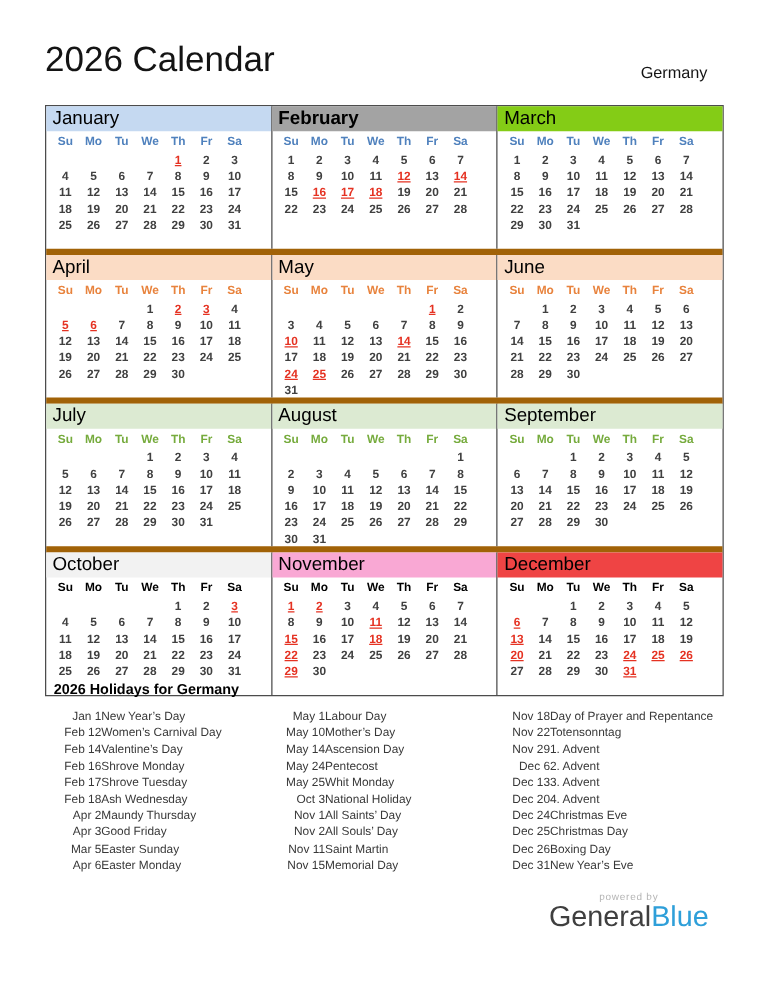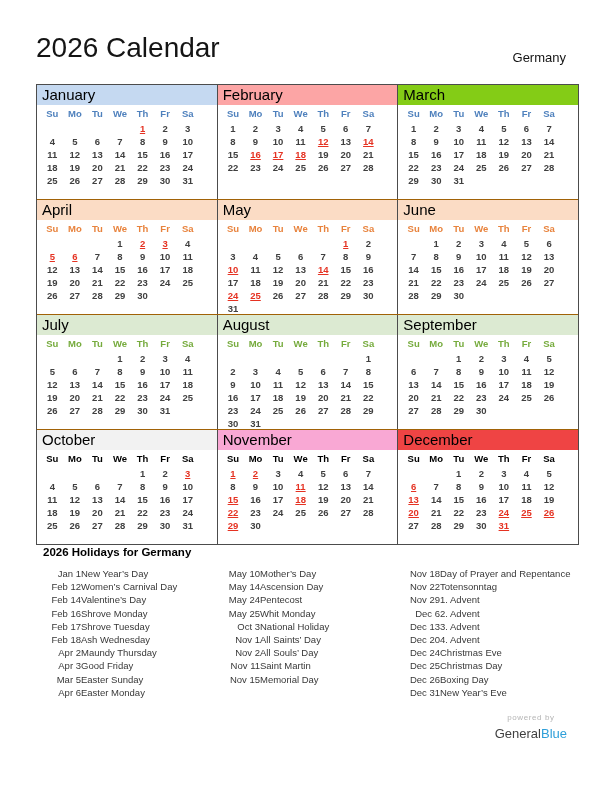--- a/index.html
+++ b/index.html
@@ -7,21 +7,21 @@
     width:612px; height:792px;
     background:#ffffff;
     font-family:"Liberation Sans", sans-serif;
     position:relative;
     overflow:hidden;
   }
   .page-title { position:absolute; left:36px; top:32px; font-size:28px; font-weight:400; color:#141414; letter-spacing:0; }
   .country   { position:absolute; right:46px; top:50px; font-size:13px; color:#141414; }
 
   .cal-grid { position:absolute; left:36px; top:84px; width:541px; border:1px solid #4c4c4c; }
-  .cal-row  { display:flex; height:114px; border-top:1px solid #a16207; }
+  .cal-row  { display:flex; height:114px; border-top:5px solid #a16207; }
   .cal-row:first-child { border-top:none; }
   .month { flex:1 1 0; min-width:0; display:flex; flex-direction:column; border-left:1px solid #4c4c4c; }
   .month:first-child { border-left:none; }
   .month-name { height:20px; line-height:20px; padding-left:5px; font-size:15px; color:#000; }
   .month table { border-collapse:collapse; table-layout:fixed; width:158px; margin-left:4px; }
   .month th { font-size:9.5px; font-weight:bold; height:17px; text-align:center; padding:0; }
   .month td { font-size:9.5px; font-weight:bold; color:#404040; height:13px; text-align:center; padding:0; }
   .month td.holiday { color:#e53222; text-decoration:underline; }
 
   .holidays { position:absolute; left:43px; top:546px; width:535px; }
@@ -29,21 +29,21 @@
   .holiday-cols { display:flex; }
   .holiday-col { flex:none;text-align:right; }
   .holiday-col:nth-child(1) { width:179px; }
   .holiday-col:nth-child(2) { width:180px; }
   .holiday-entry { display:flex; font-size:9.5px; color:#383838; line-height:13.2px; }
   .holiday-date { width:38px; flex:none; }
   .holiday-name { white-space:nowrap; }
 
   .footer { position:absolute; top:713px; right:45px; text-align:center; }
   .powered { font-size:8px; color:#b5b5b5; letter-spacing:0.6px; margin-bottom:2px; }
-  .brand { font-size:13px; line-height:19px; }
+  .brand { font-size:23px; line-height:19px; }
   .brand-general { color:#3f3f3f; }
   .brand-blue { color:#2e9fd9; }
 </style>
 </head>
 <body>
 
 <div class="page-title">2026 Calendar</div>
 <div class="country">Germany</div>
 
 <div class="cal-grid">
@@ -105,21 +105,21 @@
               <td>27</td>
               <td>28</td>
               <td>29</td>
               <td>30</td>
               <td>31</td>
             </tr>
           </tbody>
         </table>
       </div>
       <div class="month">
-        <div class="month-name" style="background: #fca5a5;">February</div>
+        <div class="month-name" style="background: #a3a3a3; font-weight: bold;">February</div>
         <table>
           <thead>
             <tr>
               <th style="color: rgb(79, 129, 189);">Su</th>
               <th style="color: rgb(79, 129, 189);">Mo</th>
               <th style="color: rgb(79, 129, 189);">Tu</th>
               <th style="color: rgb(79, 129, 189);">We</th>
               <th style="color: rgb(79, 129, 189);">Th</th>
               <th style="color: rgb(79, 129, 189);">Fr</th>
               <th style="color: rgb(79, 129, 189);">Sa</th>
@@ -861,20 +861,24 @@
         <div class="holiday-entry">
           <span class="holiday-date">Mar 5</span>
           <span class="holiday-name">Easter Sunday</span>
         </div>
         <div class="holiday-entry">
           <span class="holiday-date">Apr 6</span>
           <span class="holiday-name">Easter Monday</span>
         </div>
       </div>
       <div class="holiday-col">
+        <div class="holiday-entry">
+          <span class="holiday-date">May 1</span>
+          <span class="holiday-name">Labour Day</span>
+        </div>
         <div class="holiday-entry">
           <span class="holiday-date">May 10</span>
           <span class="holiday-name">Mother’s Day</span>
         </div>
         <div class="holiday-entry">
           <span class="holiday-date">May 14</span>
           <span class="holiday-name">Ascension Day</span>
         </div>
         <div class="holiday-entry">
           <span class="holiday-date">May 24</span>

